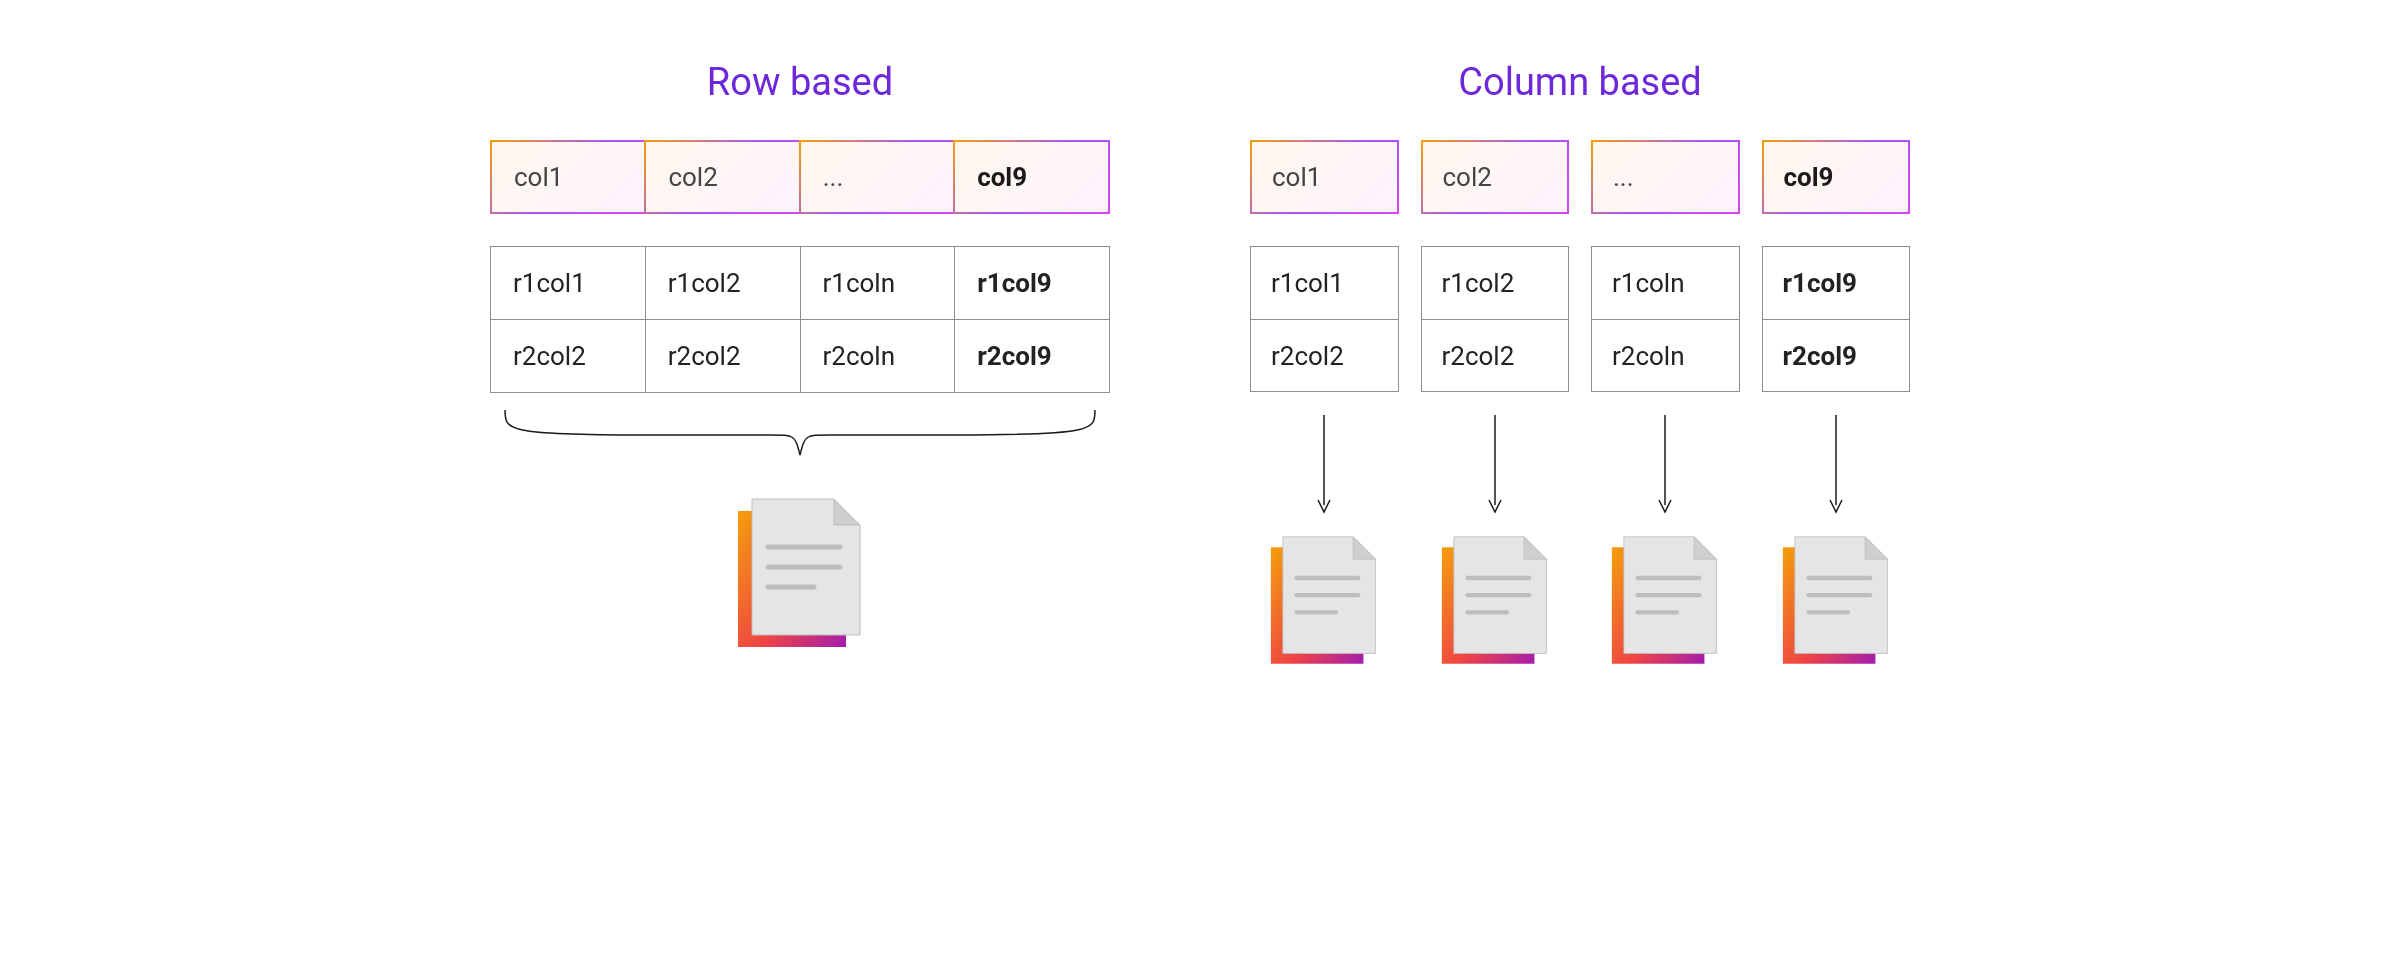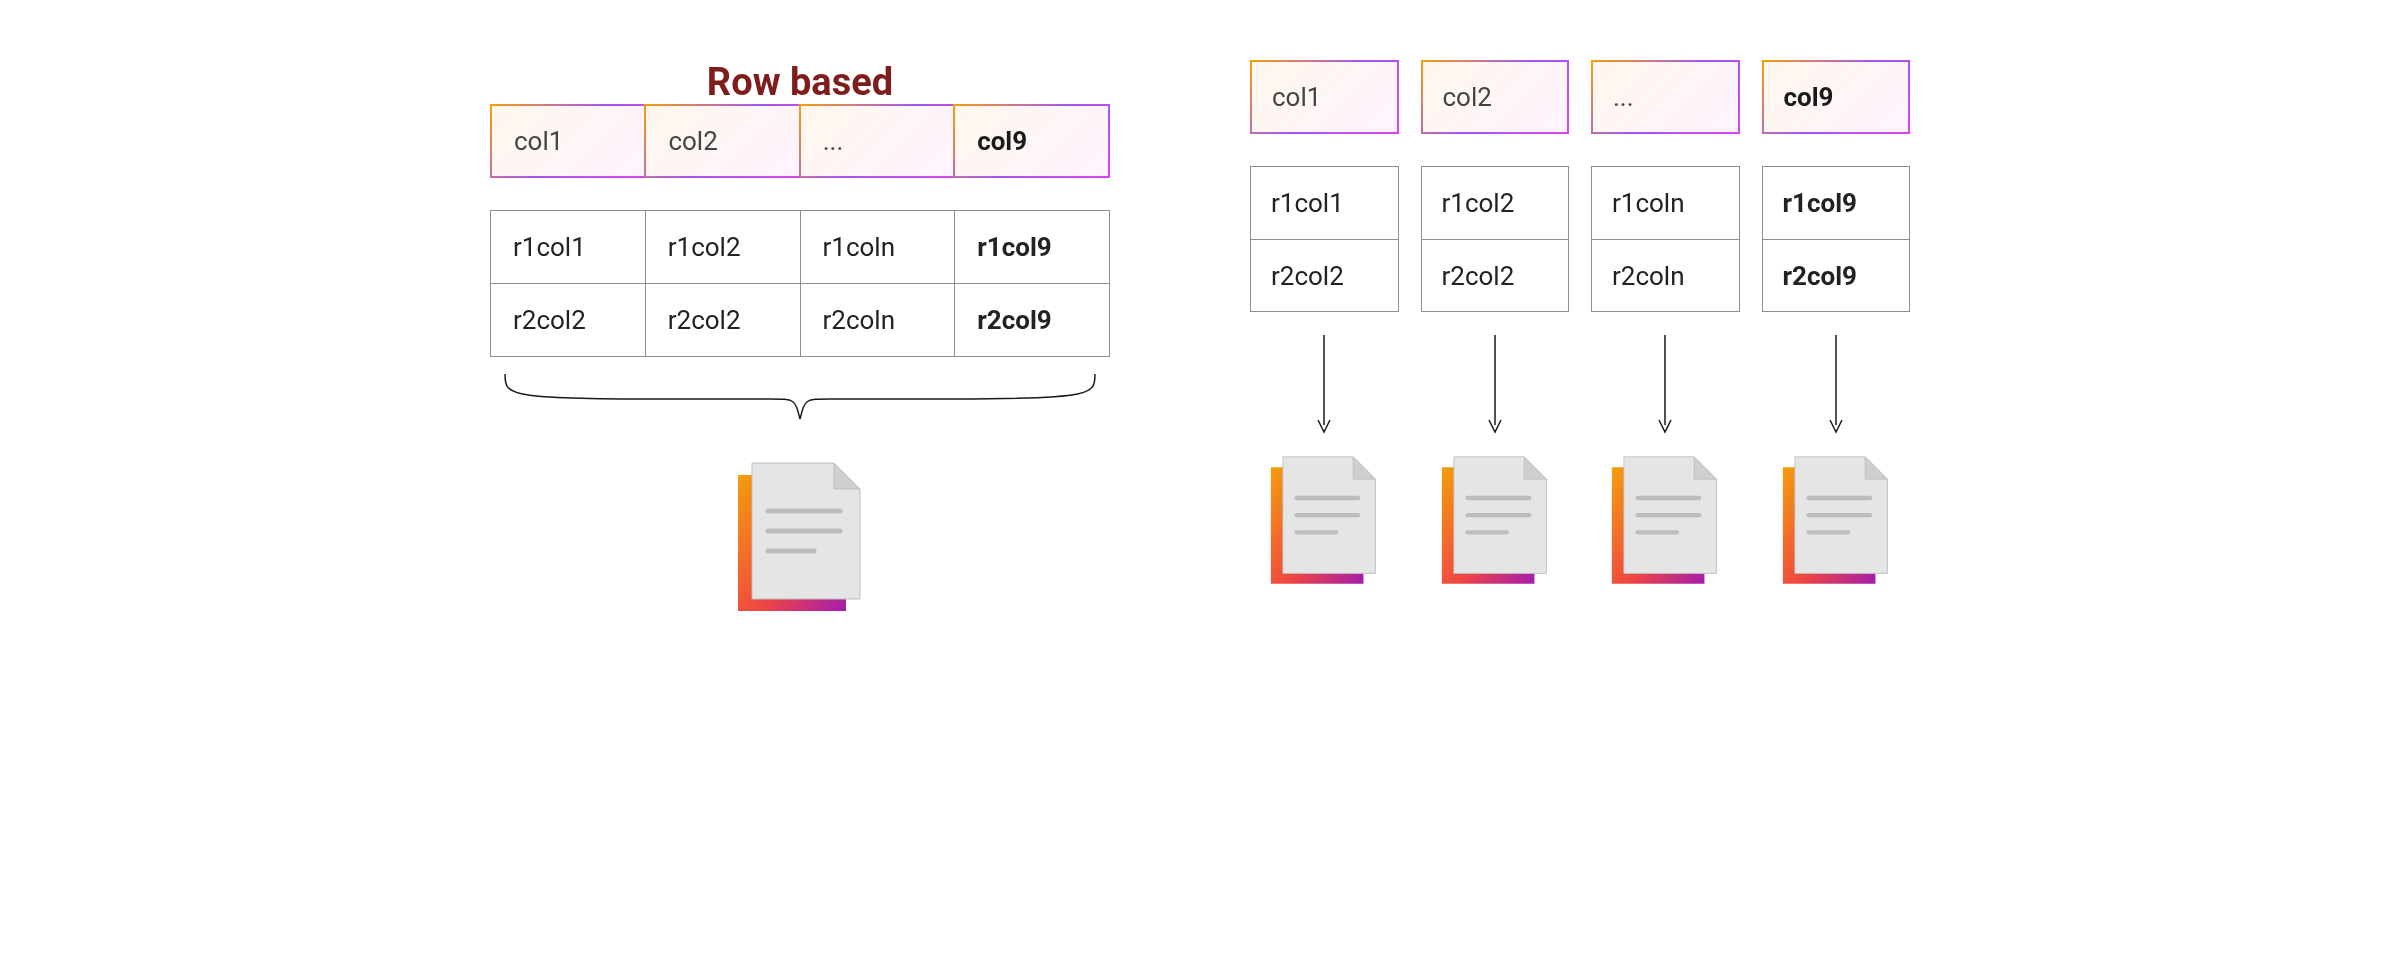--- a/index.html
+++ b/index.html
@@ -21,22 +21,23 @@
     align-items: flex-start;
   }
   .section {
     display: flex;
     flex-direction: column;
     align-items: center;
     width: 620px;
   }
   .section-title {
     font-size: 38px;
-    font-weight: 700;
-    color: #7f1d1d;
+    font-weight: 400;
+    color: #6d28d9;
+    margin-bottom: 36px;
   }
   .header-row {
     display: flex;
     width: 100%;
     margin-bottom: 32px;
   }
   .header-cell {
     flex: 1;
     height: 74px;
     border: 2.5px dashed;
@@ -183,20 +184,21 @@
         <path d="M 22 4 L 22 140 L 130 140 L 130 30 L 104 4 Z" fill="#e5e5e5" stroke="#bdbdbd" stroke-width="1"></path>
         <path d="M 104 4 L 104 30 L 130 30 Z" fill="#cfcfcf" stroke="#bdbdbd" stroke-width="1"></path>
         <line x1="38" y1="52" x2="110" y2="52" stroke="#bdbdbd" stroke-width="5" stroke-linecap="round"></line>
         <line x1="38" y1="72" x2="110" y2="72" stroke="#bdbdbd" stroke-width="5" stroke-linecap="round"></line>
         <line x1="38" y1="92" x2="84" y2="92" stroke="#bdbdbd" stroke-width="5" stroke-linecap="round"></line>
       </svg>
     </div>
   </div>
 
   <div class="section" style="width:660px;">
+    <div class="section-title">Column based</div>
 
     <div class="col-groups">
 
       <div class="col-group">
         <div class="col-header">col1</div>
         <div class="col-data">
           <div class="col-data-cell">r1col1</div>
           <div class="col-data-cell">r2col2</div>
         </div>
         <div class="arrow">

